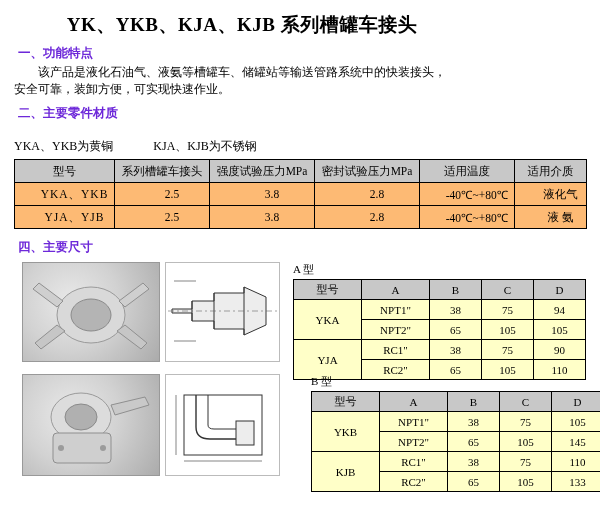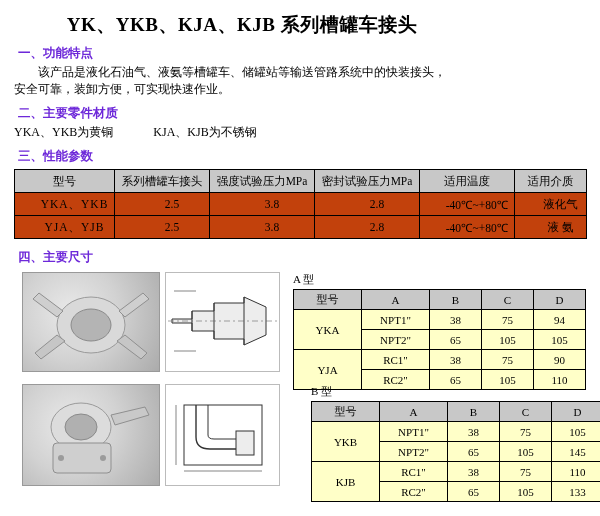--- a/index.html
+++ b/index.html
@@ -29,21 +29,21 @@
     margin:7px 0 2px 18px;
   }
   .body-text{
     font-size:12px;
     line-height:17px;
     margin:0 32px 0 14px;
     text-indent:24px;
   }
   .mat-line{
     font-size:12px;
-    margin:2px 0 0 14px;
+    margin:16px 0 0 14px;
   }
   .mat-line .gap{display:inline-block;width:34px;}
 
   
   .perf-wrap{margin:4px 14px 0 14px;}
   table.perf{
     border-collapse:collapse;
     width:572px;
     table-layout:fixed;
   }
@@ -52,21 +52,21 @@
     text-align:center;
     font-size:11.5px;
     height:22px;
     padding:0;
   }
   table.perf tr.head td{
     background:#c8c8c8;
     font-size:11.5px;
   }
   table.perf tr.body td{
-    background:#c2410c;
+    background:#fdba74;
     padding-left:20px;
   }
   table.perf td.lbl{letter-spacing:1px;}
 
   
   .sec4{margin:10px 0 0 18px;}
 
   .figures{
     position:relative;
     margin-top:6px;
@@ -120,21 +120,20 @@
   <div class="sec-head">一、功能特点</div>
   <div class="body-text">该产品是液化石油气、液氨等槽罐车、储罐站等输送管路系统中的快装接头，安全可靠，装卸方便，可实现快速作业。</div>
 
   <div class="sec-head">二、主要零件材质</div>
   <div class="mat-line">
     <span>YKA、YKB为黄铜</span>
     <span class="gap"></span>
     <span>KJA、KJB为不锈钢</span>
   </div>
 
-  <div class="sec-head">三、性能参数</div>
 
   <div class="perf-wrap">
     <table class="perf">
       <colgroup>
         <col style="width:100px">
           <col style="width:95px">
           <col style="width:105px">
         <col style="width:105px">
           <col style="width:95px">
           <col style="width:72px">

